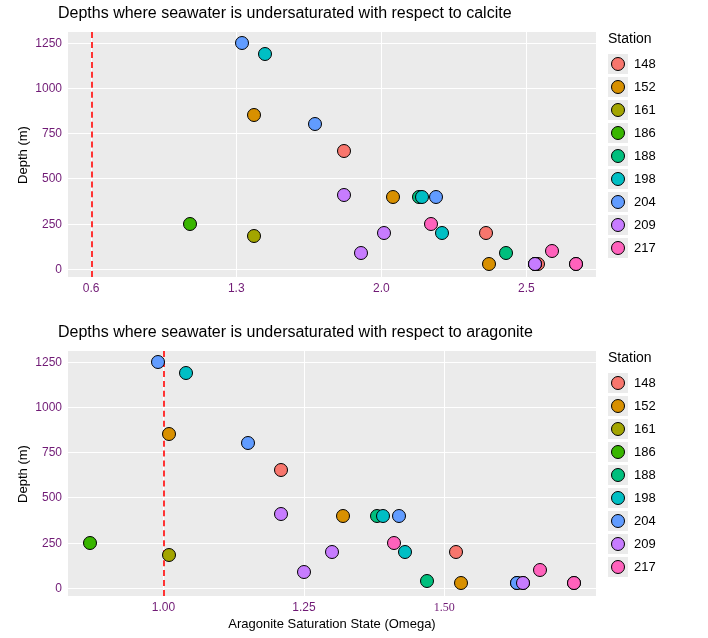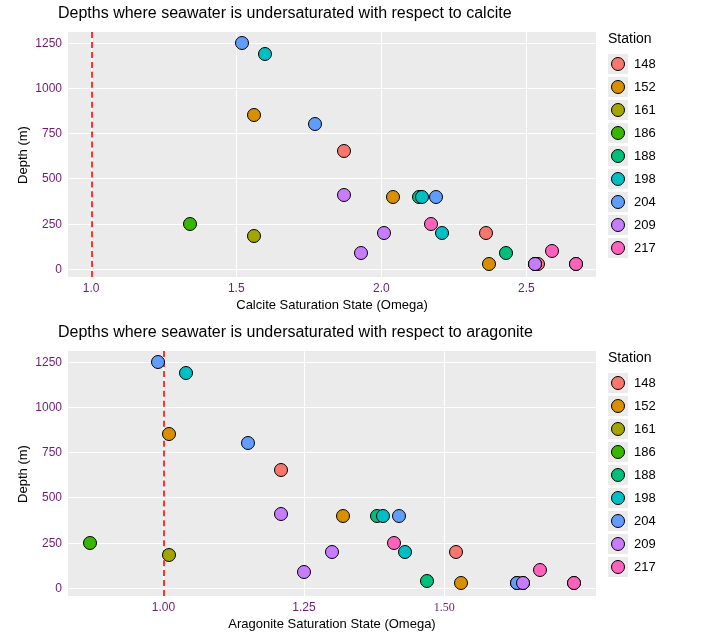--- a/index.html
+++ b/index.html
@@ -131,23 +131,23 @@
 </head>
 <body>
 
 <div class="page">
 
   <div class="chart-block top">
     <div class="title">Depths where seawater is undersaturated with respect to calcite</div>
 
     <div class="panel" id="panel-0">
         <div class="vgrid" style="left: 23.2088px;"></div>
-        <div class="xtick" style="left: 23.2088px;">1.0</div>
+        <div class="xtick" style="left: 23.2088px;">0.6</div>
         <div class="vgrid" style="left: 168.264px;"></div>
-        <div class="xtick" style="left: 168.264px;">1.5</div>
+        <div class="xtick" style="left: 168.264px;">1.3</div>
         <div class="vgrid" style="left: 313.319px;"></div>
         <div class="xtick" style="left: 313.319px;">2.0</div>
         <div class="vgrid" style="left: 458.374px;"></div>
         <div class="xtick" style="left: 458.374px;">2.5</div>
         <div class="hgrid" style="top: 236.863px;"></div>
         <div class="ytick" style="top: 236.863px;">0</div>
         <div class="hgrid" style="top: 191.661px;"></div>
         <div class="ytick" style="top: 191.661px;">250</div>
         <div class="hgrid" style="top: 146.458px;"></div>
         <div class="ytick" style="top: 146.458px;">500</div>
@@ -180,21 +180,20 @@
         <div class="pt" style="left: 467.077px; top: 232.343px; background: rgb(199, 124, 255);"></div>
         <div class="pt" style="left: 293.011px; top: 220.59px; background: rgb(199, 124, 255);"></div>
         <div class="pt" style="left: 316.22px; top: 200.701px; background: rgb(199, 124, 255);"></div>
         <div class="pt" style="left: 275.604px; top: 162.731px; background: rgb(199, 124, 255);"></div>
         <div class="pt" style="left: 507.692px; top: 232.343px; background: rgb(255, 98, 188);"></div>
         <div class="pt" style="left: 484.484px; top: 218.782px; background: rgb(255, 98, 188);"></div>
         <div class="pt" style="left: 362.637px; top: 191.661px; background: rgb(255, 98, 188);"></div>
       </div>
 
     <div class="ylab">Depth (m)</div>
-    <div class="xlab">Calcite Saturation State (Omega)</div>
 
     <div class="legend" id="legend-0">
       <div class="legend-title">Station</div>
     <div class="legend-item">
           <span class="legend-swatch">
             <span class="legend-dot" style="background: rgb(248, 118, 109);"></span>
           </span>
           <span class="legend-label">148</span>
         </div>
         <div class="legend-item">

